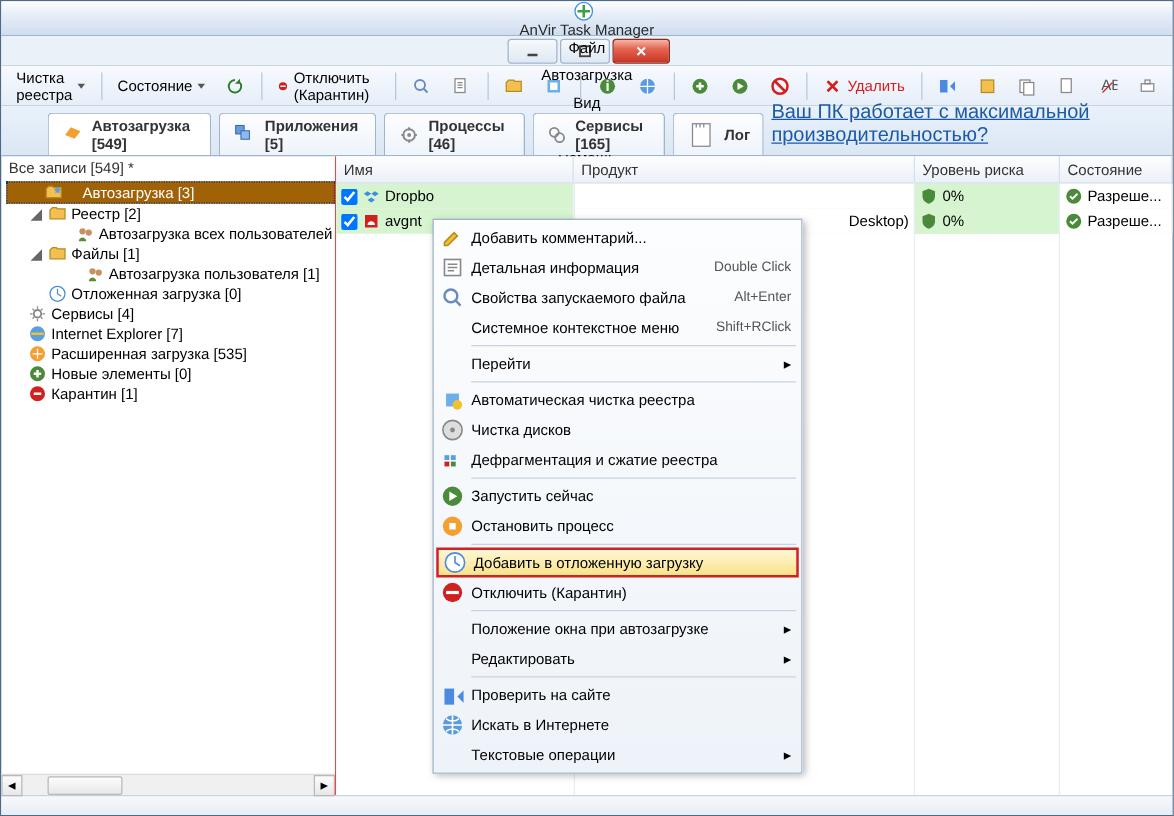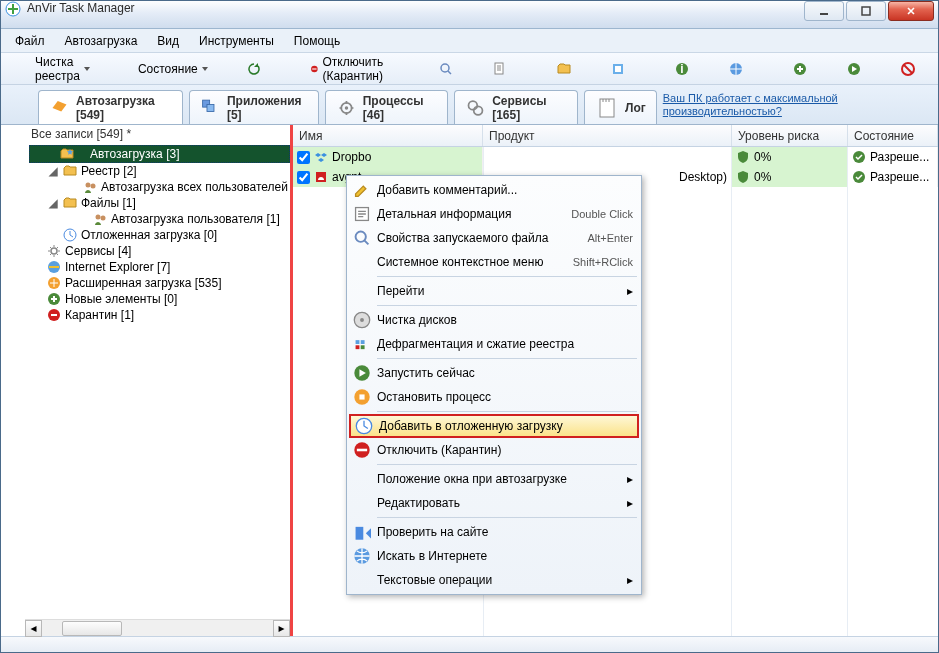--- a/index.html
+++ b/index.html
@@ -1,47 +1,47 @@
 <!DOCTYPE html>
 <html><head>
 <meta charset="utf-8">
 <style>
 * { box-sizing: border-box; margin: 0; padding: 0; font-family: "Segoe UI", Tahoma, sans-serif; font-size: 12px; }
 body { width: 939px; height: 653px; background: #fff; overflow: hidden; border: 1px solid #4a6a8a; }
 
-.titlebar { height: 28px; background: linear-gradient(#fdfeff,#e4ecf7 45%,#d0ddee); display:flex; align-items:flex-start; padding: 0 4px; border-bottom: 1px solid #9db6cf; }
+.titlebar { height: 28px; background: linear-gradient(#fdfeff,#e4ecf7 45%,#d0ddee); display:flex; align-items:center; padding: 0 4px; border-bottom: 1px solid #9db6cf; flex-direction: column; }
 .titlebar .app-icon { width:16px; height:16px; margin-right:6px; display:inline-flex; align-items:center; justify-content:center;}
 .titlebar .title { flex:1; color:#2a2a2a; font-size:12px; }
 .win-btns { display:flex; gap:0; }
 .win-btn { width:40px; height:20px; background: linear-gradient(#f7f9fb,#dfe8f3); border:1px solid #9fb5cc; border-radius:3px; margin-left:2px; display:flex; align-items:center; justify-content:center; cursor:pointer;}
 .win-btn.close{ background: linear-gradient(#f7b5a6,#e36450 40%,#c93524); color:#fff; border-color:#8a2c20; width:46px;}
 .win-btn svg{width:12px;height:12px;}
 
-.menubar{ height:24px; background:#eaf1f9; display:flex; align-items:center; padding:0 6px; gap:4px; border-bottom:1px solid #cad7e6;}
+.menubar{ height:24px; background:#eaf1f9; display:flex; align-items:center; padding:0 6px; gap:4px; border-bottom:1px solid #cad7e6;flex-direction:column;}
 .menubar .mi{ padding:2px 8px; cursor:pointer;}
 
 .toolbar{ height:32px; background:linear-gradient(#f7faff,#e6eef8); display:flex; align-items:center; padding:0 6px; gap:4px; border-bottom:1px solid #c5d3e3;}
-.tool{ padding:2px 6px; display:flex; align-items:center; gap:4px; cursor:pointer; border-radius:3px;margin-left:22px;}
+.tool{ padding:2px 6px; display:flex; align-items:center; gap:4px; cursor:pointer; border-radius:3px;}
 .tool svg{width:16px;height:16px;}
 .tool .dd{ width:0;height:0;border-left:3px solid transparent;border-right:3px solid transparent;border-top:4px solid #555;}
 .sep{ width:1px; height:22px; background:#b9c8d8; margin:0 3px;}
 .tool.red{ color:#d02020;}
 
 .tabsbar{ height:40px; background:linear-gradient(#e9f1fb,#dbe7f4); display:flex; align-items:flex-end; padding:0 8px; gap:6px; border-bottom:1px solid #9fb5cc;}
 .tab{ height:34px; background:linear-gradient(#fdfdff,#eef4fb); border:1px solid #9fb5cc; border-bottom:none; border-radius:4px 4px 0 0; display:flex; align-items:center; padding:0 10px; gap:6px; font-weight:bold; color:#333; cursor:pointer;}
 .tab.active{ background:#fff;margin-left:29px;}
 .tab svg{width:24px;height:24px;}
-.promo{ margin-left:auto; color:#1a5aa8; text-decoration:underline; padding:0 6px 6px 0; font-size:11px; text-align:left; line-height:1.2; cursor:pointer;}
+.promo{ margin-left:auto; color:#1a5aa8; text-decoration:underline; padding:0 6px 6px 0; font-size:16px; text-align:left; line-height:1.2; cursor:pointer;}
 
 .content{ display:flex; height:calc(653px - 28px - 24px - 32px - 40px - 18px);}
-.sidebar{ width:268px; border-right:3px solid #ef4444; display:flex; flex-direction:column;margin-left:24px;}
+.sidebar{ width:268px; border-right:1px solid #ef4444; display:flex; flex-direction:column;}
 .sidebar-head{ padding:2px 6px; color:#333;}
 .tree{ flex:1; overflow:auto; padding:2px 0 2px 4px;}
 .tn{ display:flex; align-items:center; gap:4px; padding:1px 2px; white-space:nowrap; cursor:pointer;}
-.tn.sel{ background:#14532d; color:#fff; border:1px dotted #103a6a;gap:16px;}
+.tn.sel{ background:#a16207; color:#fff; border:1px dotted #103a6a;gap:16px;}
 .tn .tw{ width:12px; text-align:center; color:#666;}
 .tn svg{width:14px;height:14px; flex-shrink:0;}
 .ind1{ padding-left:18px;} .ind2{ padding-left:48px;}
 .scrollbar-h{ height:17px; background:#f0f0f0; border-top:1px solid #ddd; display:flex; align-items:center;}
 .scrollbar-h .thumb{ width:60px;height:15px;background:linear-gradient(#fdfdfd,#e7e7e7);border:1px solid #b8b8b8;border-radius:2px;margin-left:20px;}
 .scrollbar-h .btn{ width:17px;height:17px;background:linear-gradient(#fdfdfd,#e7e7e7);border:1px solid #b8b8b8;display:flex;align-items:center;justify-content:center;}
 
 .main{ flex:1; display:flex; flex-direction:column;}
 .filterbar{ height:24px; display:flex; align-items:center; gap:8px; padding:2px 8px; border-bottom:1px solid #cad7e6; background:#f3f7fb;}
 .filterbar input[type=text]{ width:100px; height:18px; border:1px solid #a8bdd3;}
@@ -475,20 +475,29 @@
     <hr>
     <div class="row-ci">
       <span class="ic"></span>
       <span>Перейти</span>
       <span class="sub">▸</span>
     </div>
     <hr>
     <div class="row-ci">
       <span class="ic">
         <svg viewBox="0 0 14 14">
+          <rect x="3" y="3" width="8" height="8" fill="#6aafea"></rect>
+          <circle cx="10" cy="10" r="3" fill="#f0c030"></circle>
+        </svg>
+      </span>
+      <span>Автоматическая чистка реестра</span>
+    </div>
+    <div class="row-ci">
+      <span class="ic">
+        <svg viewBox="0 0 14 14">
           <circle cx="7" cy="7" r="6" fill="#ddd" stroke="#888"></circle>
           <circle cx="7" cy="7" r="1.5" fill="#888"></circle>
         </svg>
       </span>
       <span>Чистка дисков</span>
     </div>
     <div class="row-ci">
       <span class="ic">
         <svg viewBox="0 0 14 14">
           <rect x="2" y="4" width="3" height="3" fill="#5aa0e0"></rect>

